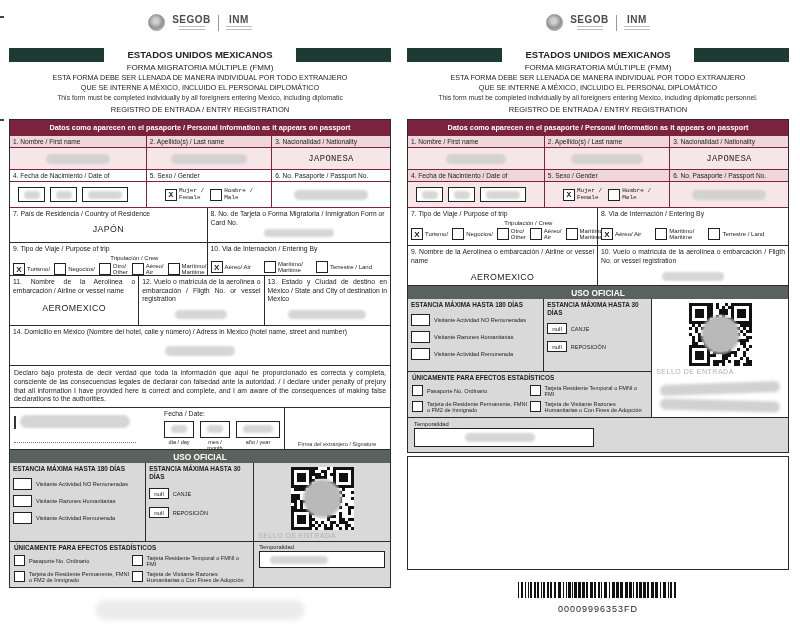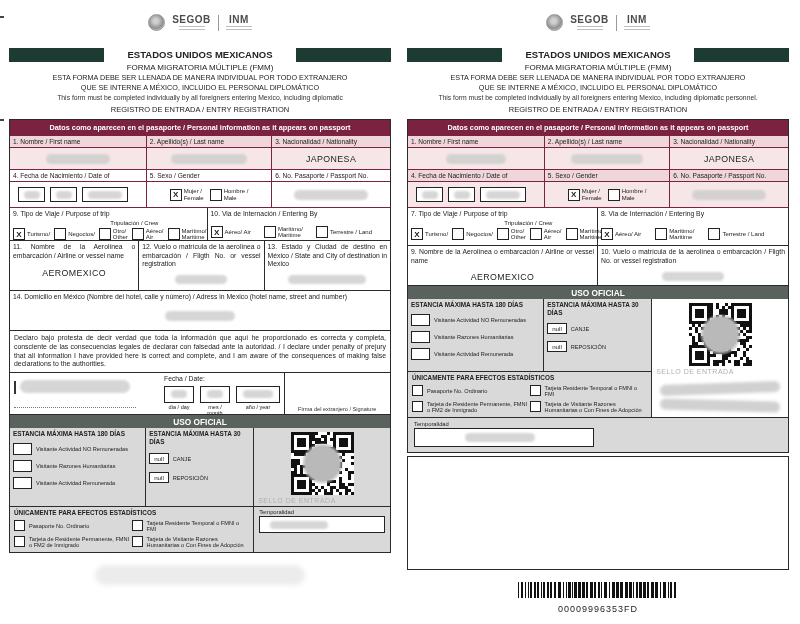--- a/index.html
+++ b/index.html
@@ -33,21 +33,21 @@
   .body { border:1.5px solid #2b2b2b; margin-top:4px; background:#fff; }
   .banner { background:#7a2240; color:#fff; font-size:7.3px; font-weight:bold;
     text-align:center; padding:3px 0 4px; }
   .prow { display:flex; border-bottom:1px solid #7a2240; }
   .prow > div { border-right:1px solid #7a2240; }
   .prow > div:last-child { border-right:none; }
   .c1 { width:36%; } .c2 { width:33%; } .c3 { width:31%; }
   .pl { background:#efd6da; font-size:6.6px; padding:2px 3px; }
   .pv { background:#f6e6e8; }
   .h22 { height:22px; } .h26 { height:26px; }
-  .pc { display:flex; align-items:center; justify-content:center; }
+  .pc { display:flex; align-items:center; justify-content:center;font-family:Liberation Mono, monospace; }
   .val { font-size:8.8px; letter-spacing:.4px; text-align:center; }
   .white-row .pl { background:#fff; }
   .white-row.pv, .white-row .pc { background:#fff; }
   .pink-row .pl { background:#efd6da; }
   .pink-row.pv { background:#f6e6e8; }
 
   .row { display:flex; border-bottom:1px solid #2b2b2b; }
   .row > .cell { border-right:1px solid #2b2b2b; }
   .row > .cell:last-child { border-right:none; }
   .cell { padding:2px 3px; }
@@ -212,20 +212,32 @@
                 <span>Male</span>
               </span>
             </span>
         </div>
         <div class="pc c3">
             <span class="blob" style="width:74px;height:10px"></span>
           </div>
       </div>
     </div>
 
+    <div class="row" style="height:35px">
+      <div class="cell" style="width:52%">
+        <div class="fl">7. País de Residencia / Country of Residence</div>
+        <div class="val" style="margin-top:5px">JAPÓN</div>
+      </div>
+      <div class="cell" style="width:48%">
+        <div class="fl">8. No. de Tarjeta o Forma Migratoria / Inmigration Form or Card No.</div>
+        <div class="vcenter" style="margin-top:2px">
+            <span class="blob" style="width:70px;height:8px"></span>
+          </div>
+      </div>
+    </div>
 
     <div class="row" style="height:33px">
       <div class="cell" style="width:52%">
         <div class="fl">9. Tipo de Viaje / Purpose of trip</div>
         <div class="crew">Tripulación / Crew</div>
         <div class="opts">
           <span class="opt">
               <span class="cb">X</span>
               <span class="cbl">
                 <span>Turismo/</span>

